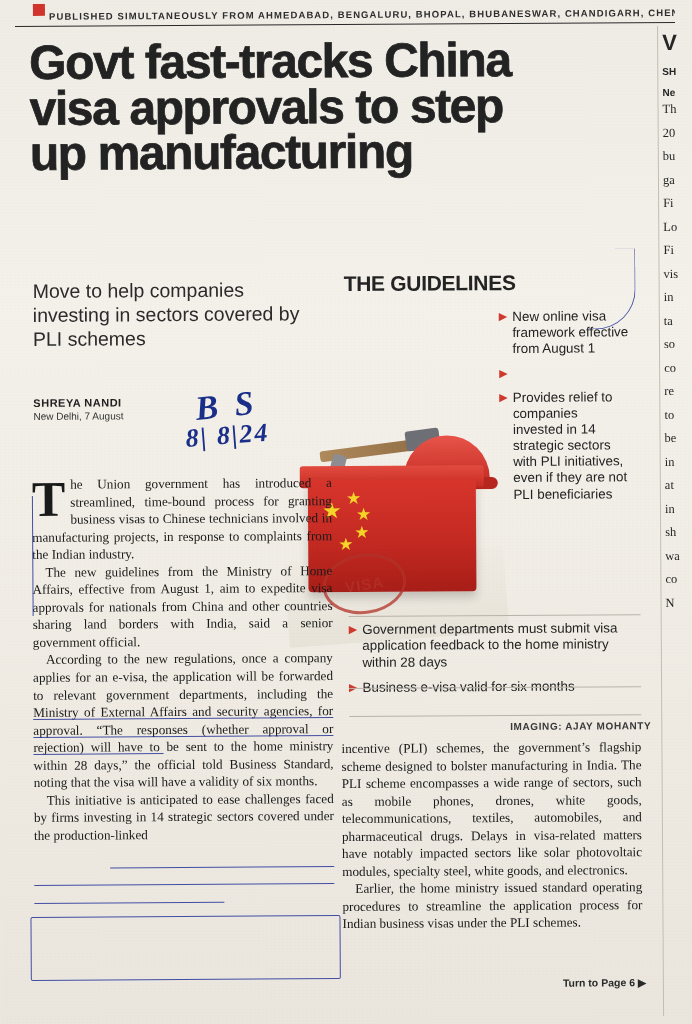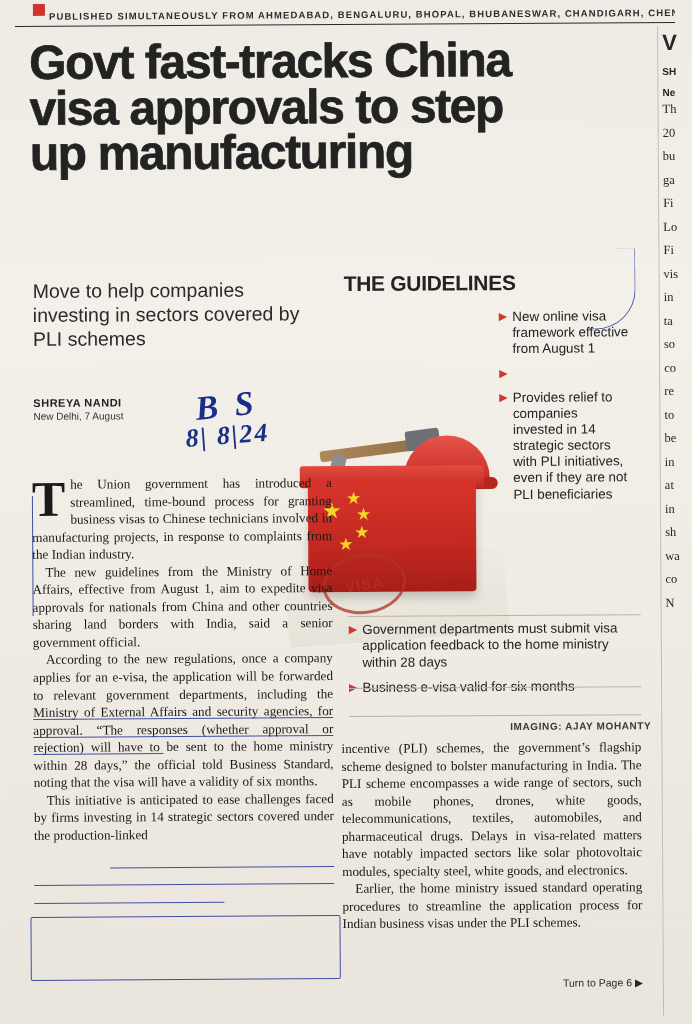--- a/index.html
+++ b/index.html
@@ -187,21 +187,21 @@
     font-size: 10px;
     font-weight: 700;
     letter-spacing: .6px;
     color: #3a3a3a;
   }
   .turn {
     position: absolute;
     left: 560px; top: 978px;
     font-family: "Liberation Sans", sans-serif;
     font-size: 10.5px;
-    font-weight: 400;
+    font-weight: 700;
     color: #2a2a2a;
     text-align: right;
   }
 
   
   .illus {
     position: absolute;
     left: 286px; top: 358px;
     width: 230px; height: 290px;
   }

